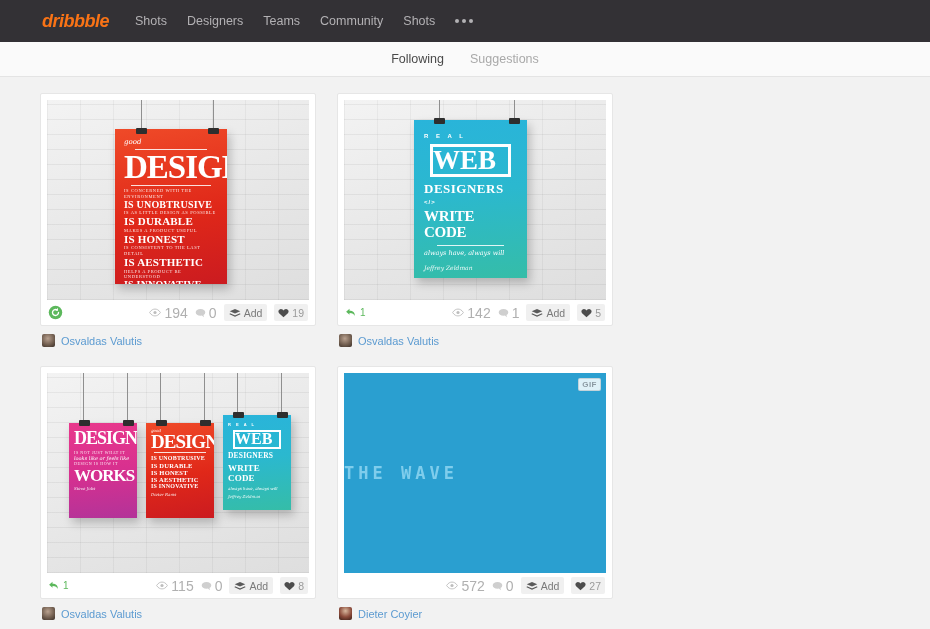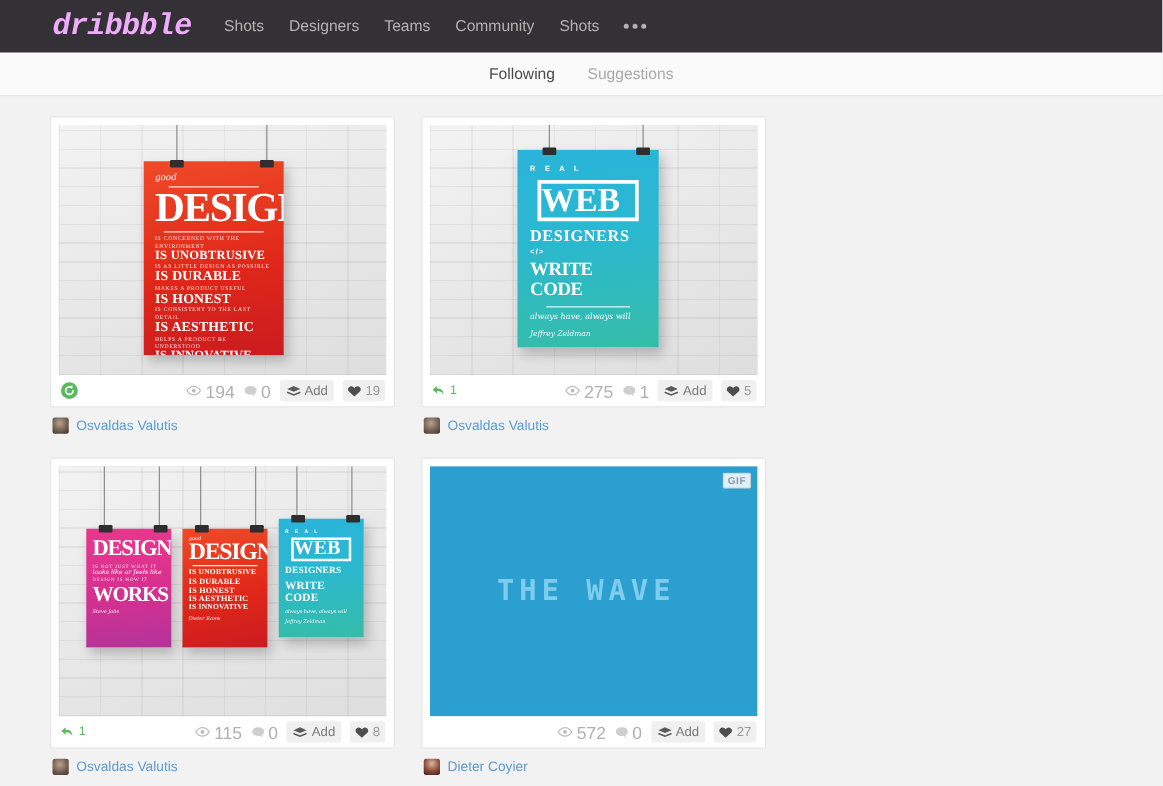--- a/index.html
+++ b/index.html
@@ -15,25 +15,25 @@
   
   #topbar {
     height: 42px;
     background: #333135;
     display: flex;
     align-items: center;
     padding: 0 16px 0 42px;
     position: relative;
   }
   #logo {
-    font-family: Liberation Mono, monospace;
+    font-family: Liberation Sans, sans-serif;
     font-style: italic;
     font-weight: bold;
-    font-size: 24px;
-    color: #f0abfc;
+    font-size: 18px;
+    color: #f97316;
     letter-spacing: -0.5px;
     margin-right: 26px;
     user-select: none;
   }
   #mainnav { display: flex; align-items: center; gap: 20px; }
   #mainnav .nav-link {
     color: #b3b1b4;
     font-size: 12.5px;
     text-decoration: none;
     cursor: pointer;
@@ -200,24 +200,24 @@
   .pl-line { font-weight: bold; letter-spacing: 0.2px; line-height: 1.08; }
   .pl-sub { font-size: 4.5px; letter-spacing: 0.6px; opacity: 0.88; line-height: 1.25; }
   .pl-sig { font-family:"DejaVu Serif",serif; font-style: italic; font-size: 6px; opacity: 0.9; }
   .pl-script { font-family:"DejaVu Serif",serif; font-style: italic; }
 
   
   .wave-bg { position: absolute; inset: 0; background: #2a9fd0; }
   .wave-txt {
     position: absolute; left: 0; right: 12px; top: 50%;
     transform: translateY(-50%);
-    text-align: center;
+    text-align: left;
     font-family: "DejaVu Sans Mono", monospace;
     font-weight: bold;
-    font-size: 23px;
+    font-size: 17px;
     letter-spacing: 4px;
     color: #7fcdec;
   }
 </style>
 </head>
 <body>
 
 <div id="topbar">
   <div id="logo">dribbble</div>
 
@@ -344,21 +344,21 @@
             <path d="M6 2 1.5 6 6 10V7.5c4 0 6 1.2 7 4 .3-4.8-2.3-6.8-7-6.8Z" fill="#5cb85c"></path>
           </svg>
           <span class="rebound-txt">1</span>
         </div>
         <div class="stat-right">
           <span class="stat">
             <svg width="12" height="9" viewBox="0 0 20 13">
               <path d="M1 6.5C4 2 7 0.8 10 0.8S16 2 19 6.5C16 11 13 12.2 10 12.2S4 11 1 6.5Z" fill="none" stroke="#bdbdbd" stroke-width="1.5"></path>
               <circle cx="10" cy="6.5" r="2.6" fill="#bdbdbd"></circle>
             </svg>
-            <span>275</span>
+            <span>142</span>
           </span>
           <span class="stat">
             <svg width="11" height="10" viewBox="0 0 16 14">
               <path d="M8 1C4 1 1 3.1 1 6s3 5 7 5a9 9 0 0 0 2-.2L13 13l-.6-3A4.6 4.6 0 0 0 15 6c0-2.9-3-5-7-5Z" fill="#cfcfcf"></path>
             </svg>
             <span>1</span>
           </span>
           <span class="bucket-btn">
             <svg width="12" height="10" viewBox="0 0 16 13">
               <path d="M1 4 8 1l7 3-7 3Z" fill="#5a5a5a"></path>

